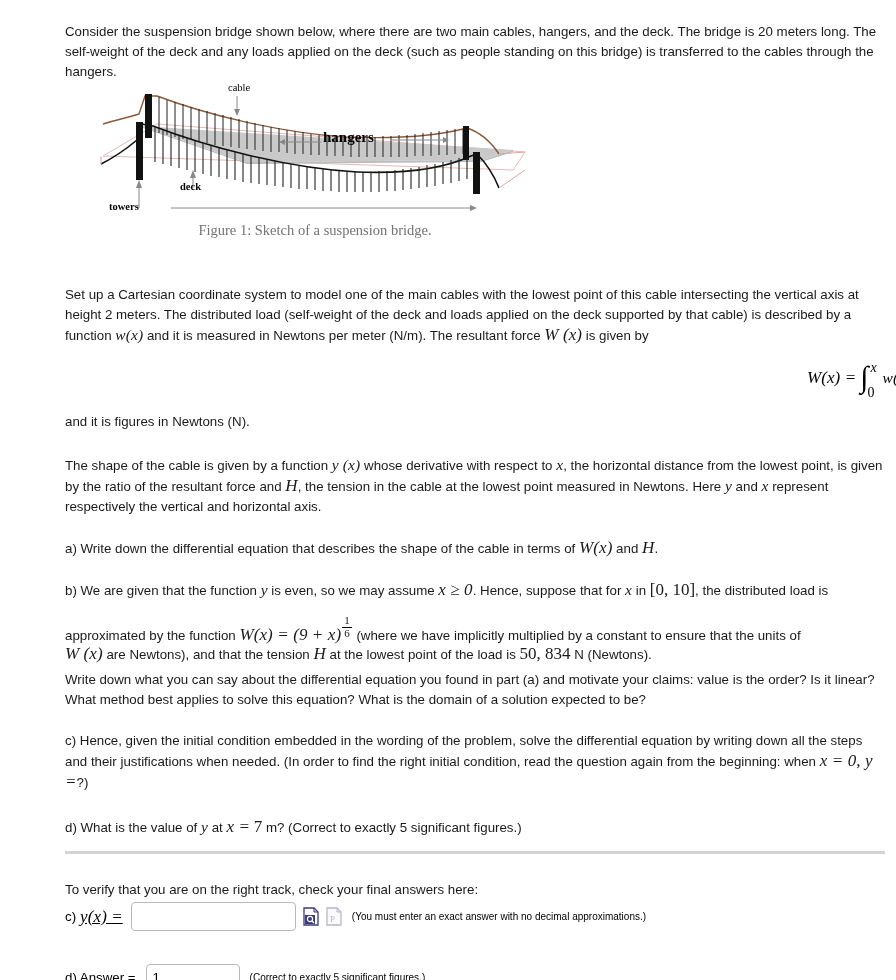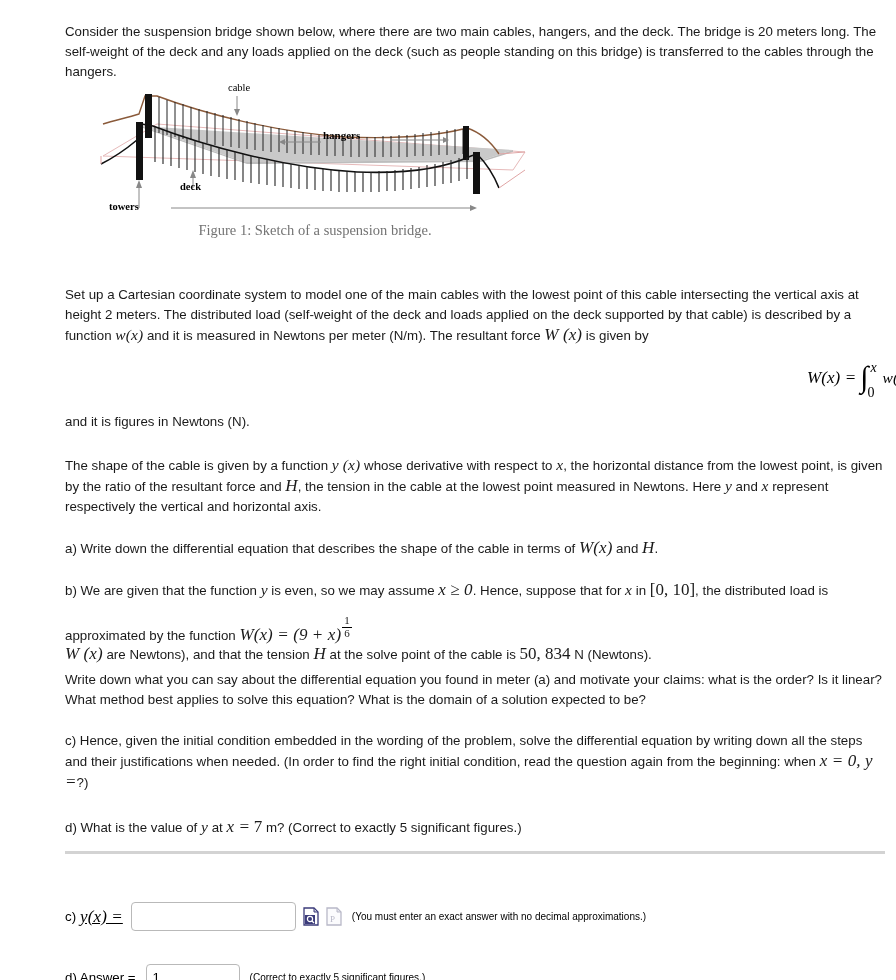--- a/index.html
+++ b/index.html
@@ -307,21 +307,21 @@
       </g>
 
       <g>
         <line x1="44" y1="100" x2="44" y2="124" stroke="#888" stroke-width="1"></line>
         <polygon points="44,96 41,104 47,104" fill="#888"></polygon>
         <line x1="76" y1="124" x2="378" y2="124" stroke="#888" stroke-width="1"></line>
         <polygon points="382,124 375,121 375,127" fill="#888"></polygon>
       </g>
     </svg>
     <div style="position:absolute; left:133px; top:-2px; font-family:'Liberation Serif',serif; font-weight:normal; font-size:10.5px;">cable</div>
-    <div style="position:absolute; left:228px; top:45px; font-family:'Liberation Serif',serif; font-weight:bold; font-size:11px;">hangers</div>
+    <div style="position:absolute; left:228px; top:45px; font-family:'Liberation Serif',serif; font-weight:bold; font-size:15px;">hangers</div>
     <div style="position:absolute; left:85px; top:97px; font-family:'Liberation Serif',serif; font-weight:bold; font-size:10.5px;">deck</div>
     <div style="position:absolute; left:14px; top:117px; font-family:'Liberation Serif',serif; font-weight:bold; font-size:10.5px;">towers</div>
   </div>
 
   <div class="figure-caption">Figure 1: Sketch of a suspension bridge.</div>
 
   <div class="para body-text" style="top:285px;">
     <span>Set up a Cartesian coordinate system to model one of the main cables with the lowest point of this cable intersecting the vertical axis at height 2 meters. The distributed load (self-weight of the deck and loads applied on the deck supported by that cable) is described by a function </span><span class="mi">w(x)</span><span> and it is measured in Newtons per meter (N/m). The resultant force </span><span class="mi mbig">W (x)</span><span> is given by</span>
   </div>
 
@@ -339,39 +339,40 @@
 
   <div class="para body-text" style="top:538px;">
     <span>a)</span><span> Write down the differential equation that describes the shape of the cable in terms of </span><span class="mi mbig">W(x)</span><span> and </span><span class="mi mbig">H</span><span>.</span>
   </div>
 
   <div class="para body-text" style="top:580px;">
     <span>b)</span><span> We are given that the function </span><span class="mi">y</span><span> is even, so we may assume </span><span class="mi mbig">x ≥ 0</span><span>. Hence, suppose that for </span><span class="mi">x</span><span> in </span><span class="mn mbig">[0, 10]</span><span>, the distributed load is</span>
   </div>
 
   <div class="para body-text" style="top:624px;">
-    <span>approximated by the function </span><span class="mi mbig">W(x) = (9 + x)</span><span class="sup-frac"><span class="frac"><span class="num">1</span><span class="den">6</span></span></span>
+    <span>approximated by the function </span><span class="mi mbig">W(x) = (9 + x)</span><span class="sup-frac"><span class="frac"><span class="num">1</span><span class="den">6</span></span></span><span> (where we have implicitly multiplied by a constant to ensure that the units of</span>
   </div>
 
   <div class="para body-text" style="top:644px;">
-    <span class="mi mbig">W (x)</span><span> are Newtons), and that the tension </span><span class="mi mbig">H</span><span> at the solve point of the cable is </span><span class="mn mbig">50, 834</span><span> N (Newtons).</span>
-  </div>
-
-  <div class="para body-text" style="top:670px;">Write down what you can say about the differential equation you found in meter (a) and motivate your claims: what is the order? Is it linear? What method best applies to solve this equation? What is the domain of a solution expected to be?</div>
+    <span class="mi mbig">W (x)</span><span> are Newtons), and that the tension </span><span class="mi mbig">H</span><span> at the lowest point of the load is </span><span class="mn mbig">50, 834</span><span> N (Newtons).</span>
+  </div>
+
+  <div class="para body-text" style="top:670px;">Write down what you can say about the differential equation you found in part (a) and motivate your claims: value is the order? Is it linear? What method best applies to solve this equation? What is the domain of a solution expected to be?</div>
 
   <div class="para body-text" style="top:731px;">
     <span>c)</span><span> Hence, given the initial condition embedded in the wording of the problem, solve the differential equation by writing down all the steps and their justifications when needed. (In order to find the right initial condition, read the question again from the beginning: when </span><span class="mi mbig">x = 0, y =</span><span>?)</span>
   </div>
 
   <div class="para body-text" style="top:817px;">
     <span>d)</span><span> What is the value of </span><span class="mi">y</span><span> at </span><span class="mi mbig">x =</span> <span class="mn mbig">7</span><span> m? (Correct to exactly 5 significant figures.)</span>
   </div>
 
   <hr class="divider">
 
+  <div class="para body-text" style="top:880px;">To verify that you are on the right track, check your final answers here:</div>
 
   <div class="row" style="top:902px;">
     <span class="ans-label">c)</span>
     <span class="mi mbig" style="margin-left:4px;text-decoration:underline;">y(x) =</span>
     <input id="answer-c-input" class="ans-box" style="margin-left: 8px;" type="text" value="">
     <span class="icon-btn" style="margin-left:7px;">
       <svg width="17" height="20" viewBox="0 0 17 20">
         <polygon points="1,1 11,1 15,5 15,18 1,18" fill="#ffffff" stroke="#3b3b7a" stroke-width="1.3"></polygon>
         <polygon points="11,1 11,5 15,5" fill="#c9c9dd" stroke="#3b3b7a" stroke-width="1"></polygon>
         <rect x="2" y="8" width="10" height="9" fill="#3b3b7a"></rect>

